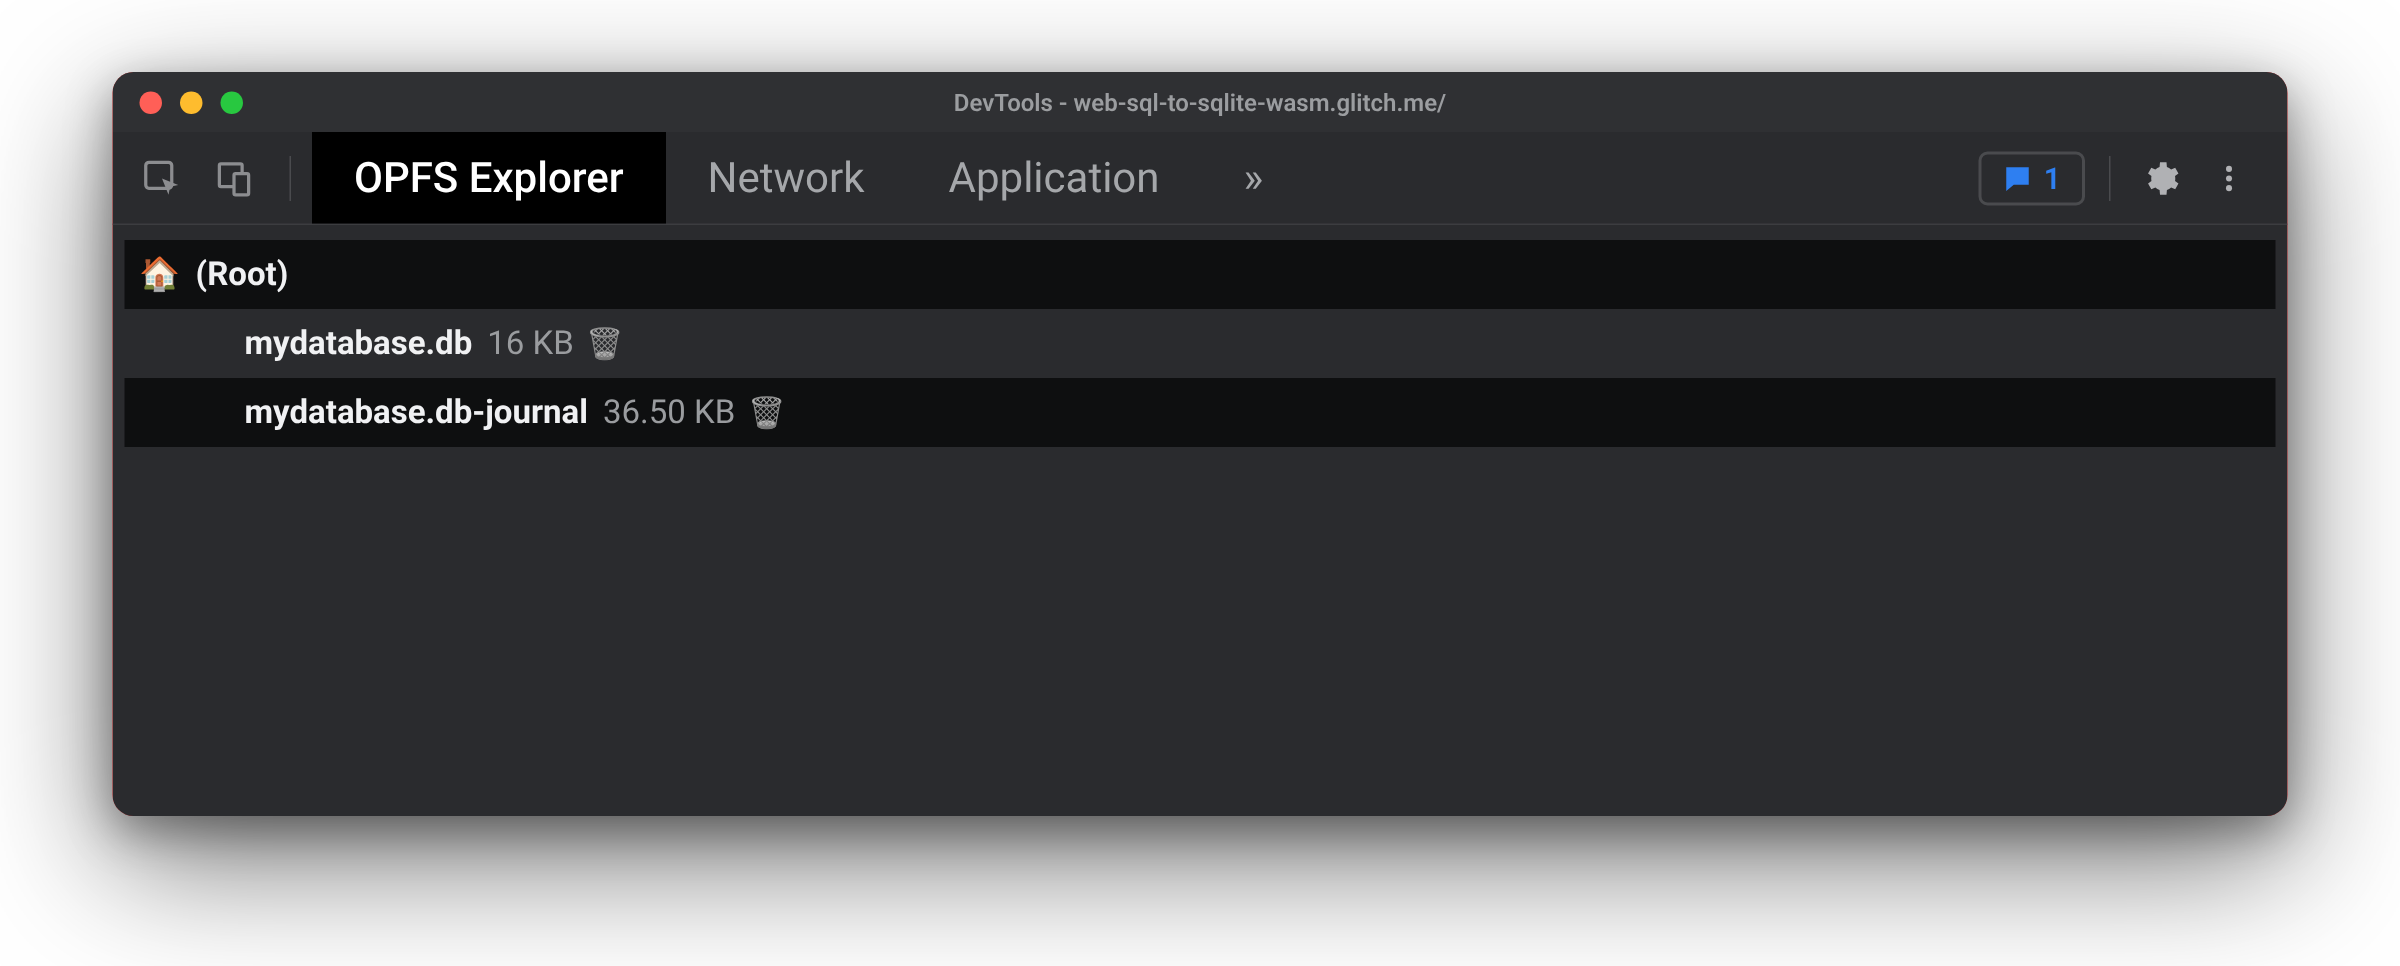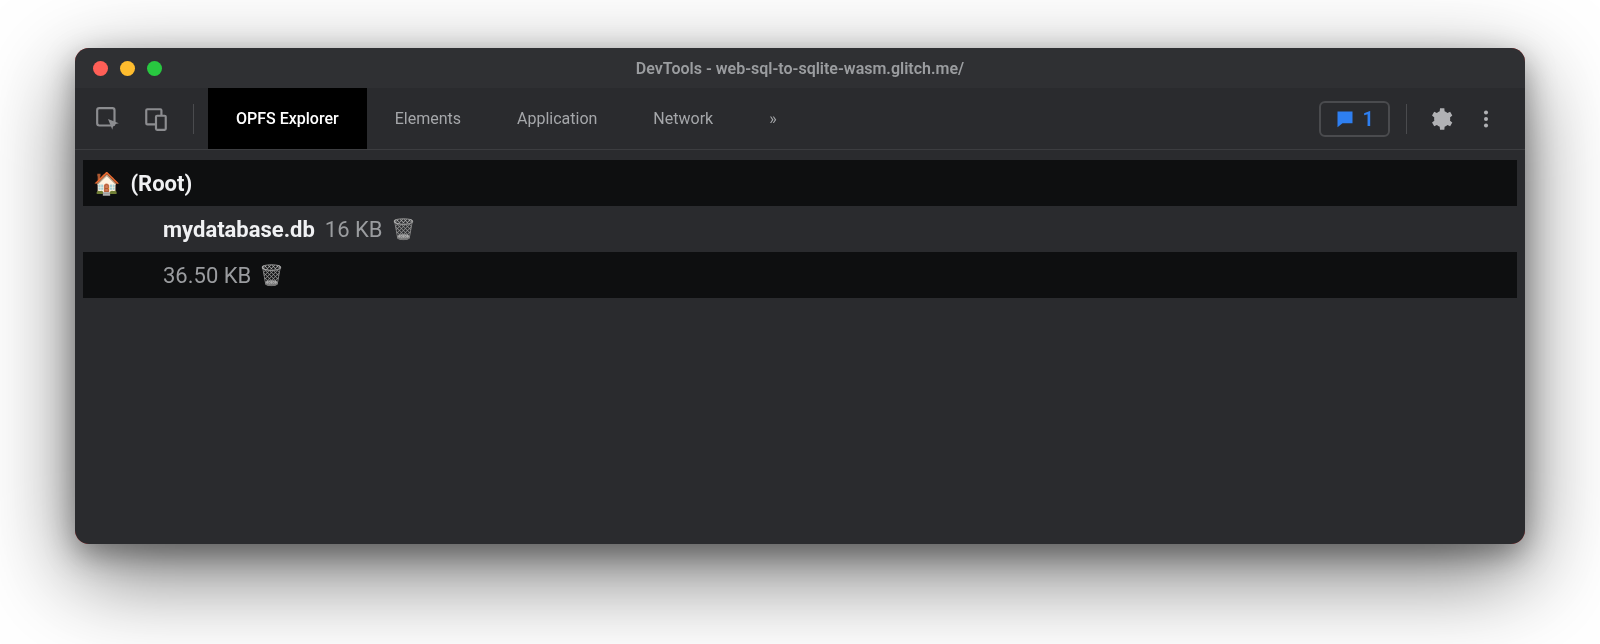--- a/index.html
+++ b/index.html
@@ -83,21 +83,21 @@
     margin: 0 4px;
   }
   .tabs {
     display: flex;
     align-items: stretch;
   }
   .tab {
     display: flex;
     align-items: center;
     padding: 0 28px;
-    font-size: 16px;
+    font-size: 28px;
     color: #a5a7aa;
     cursor: pointer;
   }
   .tab.active {
     background: #000000;
     color: #ffffff;
     font-weight: 500;
   }
   .toolbar-right {
     margin-left: auto;
@@ -189,27 +189,24 @@
         </svg>
       </div>
       <div class="vsep"></div>
     </div>
 
     <div class="tabs">
       <div class="tab active">
           <span>OPFS Explorer</span>
         </div>
       <div class="tab">
-          <span>Elements</span>
+          <span>Network</span>
         </div>
       <div class="tab">
           <span>Application</span>
-        </div>
-      <div class="tab">
-          <span>Network</span>
         </div>
       <div class="tab">
           <span>»</span>
         </div>
     </div>
 
     <div class="toolbar-right">
       <div class="issues-badge">
         <svg width="20" height="20" viewBox="0 0 24 24" fill="currentColor">
           <path d="M3 3h18v14H9l-6 5V3z"></path>
@@ -236,18 +233,19 @@
     <div class="tree-row root">
       <span>🏠</span>
       <span class="file-name">(Root)</span>
     </div>
     <div class="tree-row child">
       <span class="file-name">mydatabase.db</span>
       <span class="file-size">16 KB</span>
       <span class="trash-icon">🗑️</span>
     </div>
     <div class="tree-row child alt">
+      <span class="file-name">mydatabase.db-journal</span>
       <span class="file-size">36.50 KB</span>
       <span class="trash-icon">🗑️</span>
     </div>
   </div>
 
 </div>
 
 </body></html>

